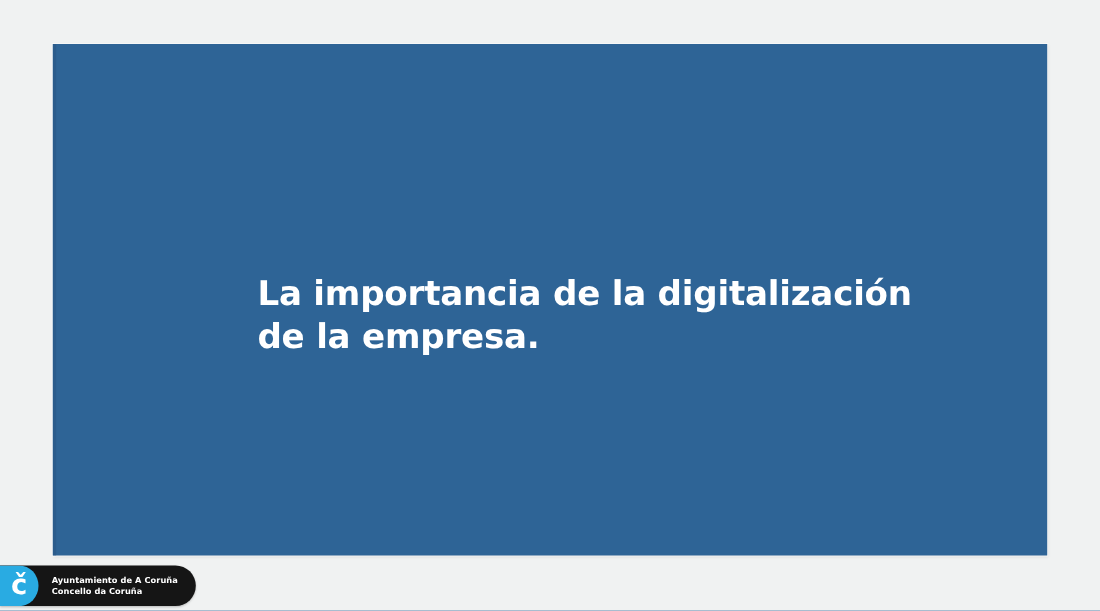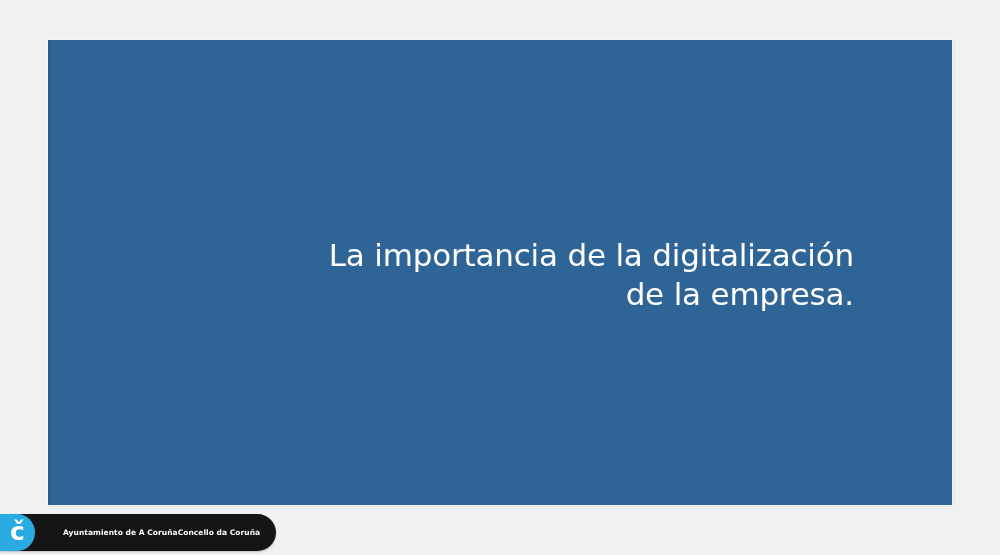--- a/index.html
+++ b/index.html
@@ -46,29 +46,28 @@
   }
 
   
   #title-block {
     position: absolute;
     left: 170px;
     top: 192px;
     width: 640px;
   }
   .slide-title {
-    margin: 4px;
+    margin: 16px;
     color: #ffffff;
     font-family: "DejaVu Sans", sans-serif;
     font-size: 31px;
-    font-weight: normal;
+    font-weight: bold;
     line-height: 39px;
     letter-spacing: -0.2px;
     white-space: pre-line;
-    text-align: right;
   }
 
   
   #logo-badge {
     position: absolute;
     left: 0px;
     top: 514px;
     height: 37px;
     display: flex;
     align-items: center;
@@ -91,23 +90,23 @@
   }
   #logo-glyph {
     color: #ffffff;
     font-family: "DejaVu Sans", sans-serif;
     font-size: 25px;
     font-weight: bold;
     line-height: 1;
     padding-bottom: 2px;
   }
   #logo-text {
-    margin-left: 28px;
+    margin-left: 12px;
     display: flex;
-    flex-direction: row;
+    flex-direction: column;
     justify-content: center;
   }
   .logo-line {
     color: #ffffff;
     font-family: "DejaVu Sans", sans-serif;
     font-size: 7.5px;
     font-weight: bold;
     line-height: 10px;
     white-space: nowrap;
     letter-spacing: 0.05px;

